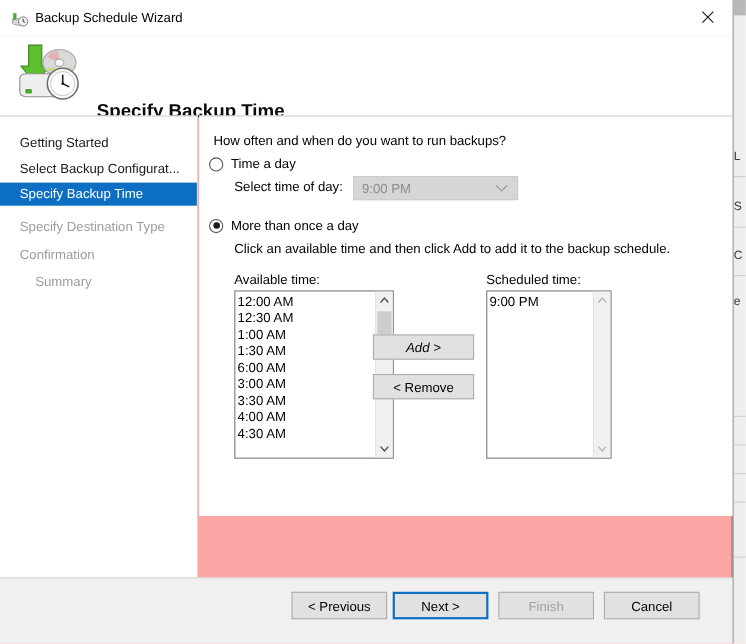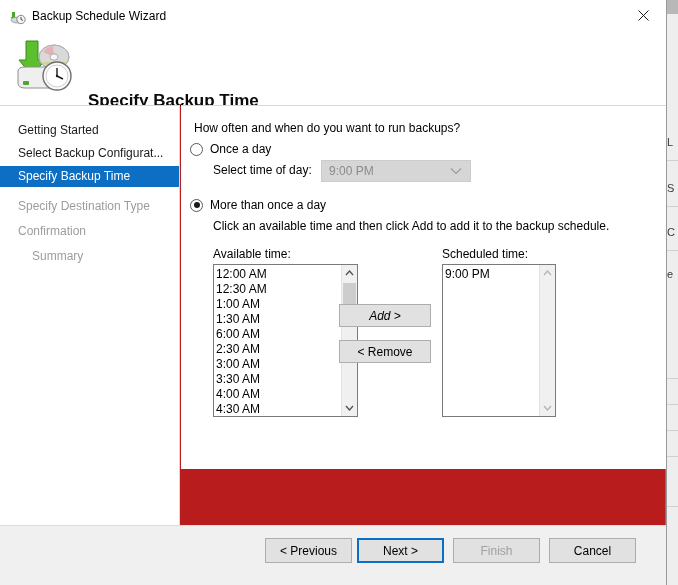--- a/index.html
+++ b/index.html
@@ -53,21 +53,21 @@
     background: #b8b8b8;
   }
 
   
   .window {
     position: absolute;
     left: 0;
     top: 0;
     width: 666px;
     height: 585px;
-    background: #b91c1c;
+    background: #fca5a5;
     border-right: 1px solid #767676;
     box-sizing: border-box;
   }
 
   
   .titlebar {
     position: absolute;
     left: 0;
     top: 0;
     width: 666px;
@@ -419,21 +419,21 @@
     <div class="nav-item dim" style="top:115px;">Confirmation</div>
     <div class="nav-item dim" style="top:140px;padding-left:32px;">Summary</div>
   </div>
 
   <div class="content">
 
     <div class="prompt">How often and when do you want to run backups?</div>
 
     <div class="radio-row" style="top:36px;">
       <span class="radio"></span>
-      <span class="radio-label">Once a day</span>
+      <span class="radio-label">Time a day</span>
     </div>
 
     <div class="sub-label" style="left:32px; top:57px;">Select time of day:</div>
 
     <div class="combo">
       <span class="combo-value">9:00 PM</span>
       <span class="combo-arrow">
         <svg width="12" height="8" viewBox="0 0 12 8">
           <polyline points="1,1.5 6,6.5 11,1.5" fill="none" stroke="#9b9b9b" stroke-width="1.2"></polyline>
         </svg>
@@ -448,21 +448,20 @@
     <div class="sub-label" style="left:32px; top:113px;">Click an available time and then click Add to add it to the backup schedule.</div>
 
     <div class="list-label" style="left:32px; top:141px;">Available time:</div>
     <div class="listbox" style="left:32px; top:158px; width:145px; height:153px;">
       <div class="list-items">
         <div class="list-item">12:00 AM</div>
         <div class="list-item">12:30 AM</div>
         <div class="list-item">1:00 AM</div>
         <div class="list-item">1:30 AM</div>
         <div class="list-item">6:00 AM</div>
-        <div class="list-item">2:30 AM</div>
         <div class="list-item">3:00 AM</div>
         <div class="list-item">3:30 AM</div>
         <div class="list-item">4:00 AM</div>
         <div class="list-item">4:30 AM</div>
       </div>
       <div class="vscroll">
         <div class="arrow up">
           <svg width="9" height="6" viewBox="0 0 9 6">
               <polyline points="1,5 4.5,1 8,5" fill="none" stroke="#505050" stroke-width="1.3"></polyline>
             </svg>

